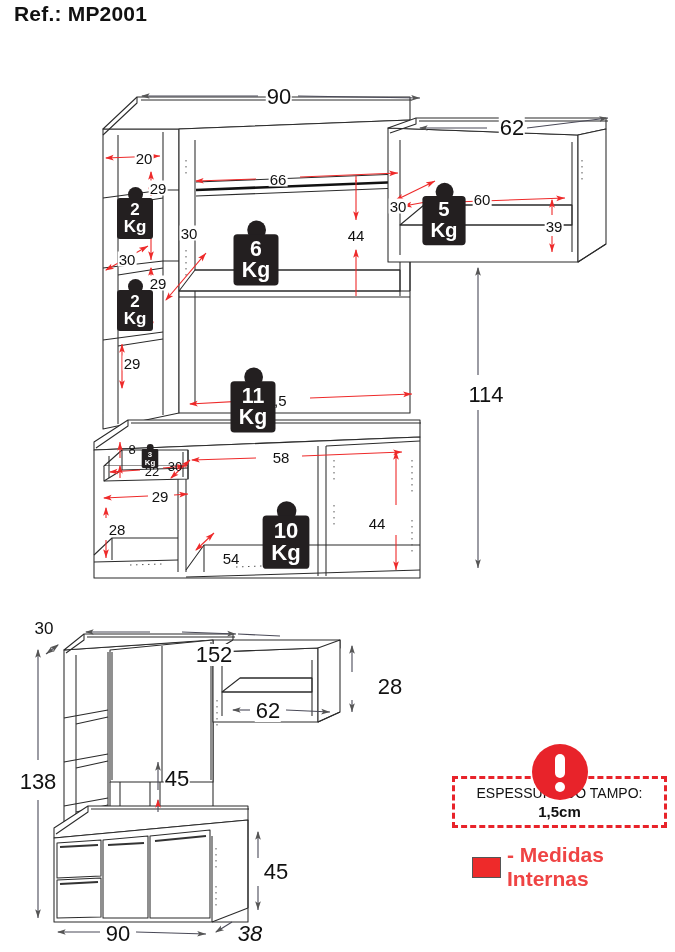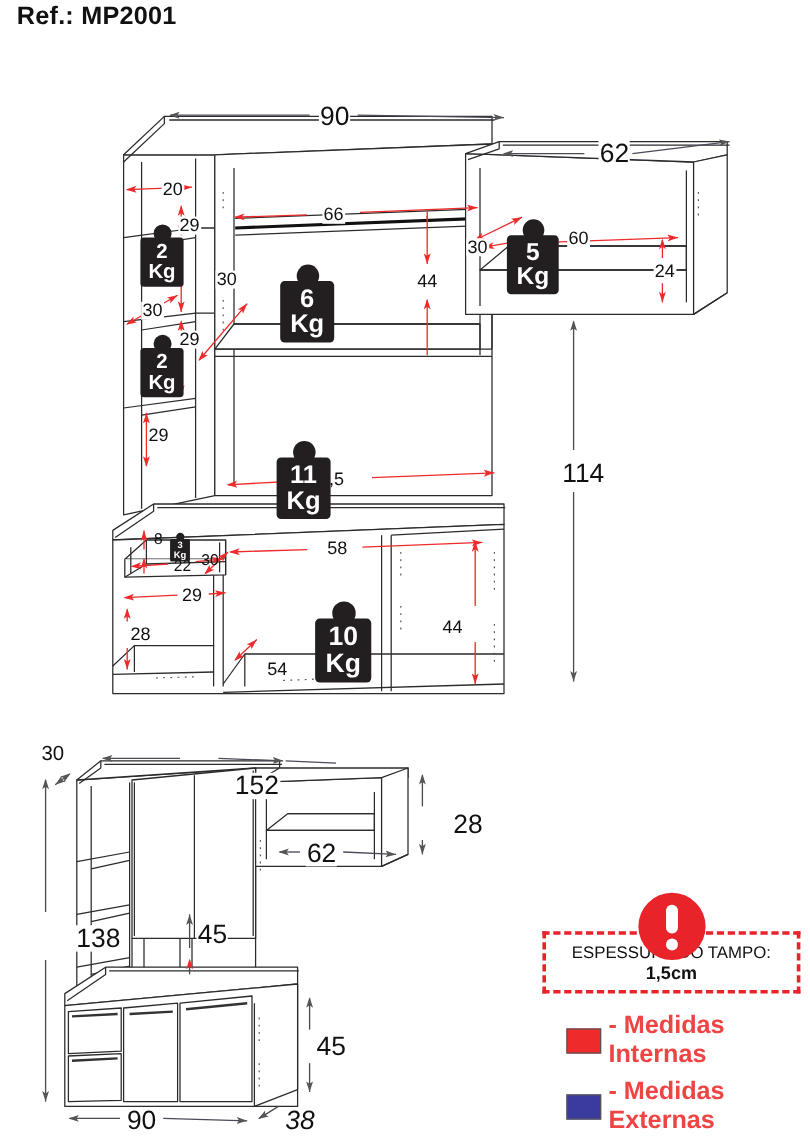--- a/index.html
+++ b/index.html
@@ -323,35 +323,35 @@
   <div class="lbl i" style="left:144px;top:158px;">20</div>
   <div class="lbl i" style="left:158px;top:188px;">29</div>
   <div class="lbl i" style="left:158px;top:283px;">29</div>
   <div class="lbl i" style="left:132px;top:363px;">29</div>
   <div class="lbl i" style="left:127px;top:259px;">30</div>
   <div class="lbl i" style="left:189px;top:233px;">30</div>
   <div class="lbl i" style="left:278px;top:179px;">66</div>
   <div class="lbl i" style="left:356px;top:235px;">44</div>
   <div class="lbl i" style="left:398px;top:206px;">30</div>
   <div class="lbl i" style="left:482px;top:199px;">60</div>
-  <div class="lbl i" style="left:554px;top:226px;">24</div>
+  <div class="lbl i" style="left:554px;top:226px;">39</div>
   <div class="lbl b" style="left:486px;top:395px;">114</div>
   <div class="lbl i" style="left:272px;top:400px;">67,5</div>
   <div class="lbl i nb" style="left:132px;top:449px;font-size:13px;">8</div>
   <div class="lbl i nb" style="left:152px;top:471px;font-size:13px;">22</div>
   <div class="lbl i nb" style="left:175px;top:466px;font-size:13px;">30</div>
   <div class="lbl i" style="left:160px;top:496px;">29</div>
   <div class="lbl i" style="left:117px;top:529px;">28</div>
   <div class="lbl i" style="left:281px;top:457px;">58</div>
   <div class="lbl i" style="left:377px;top:523px;">44</div>
   <div class="lbl i" style="left:231px;top:558px;">54</div>
 
   <div class="lbl e" style="left:44px;top:628px;">30</div>
   <div class="lbl b" style="left:214px;top:633px;margin-top:22px;">152</div>
-  <div class="lbl b" style="left:38px;top:782px;margin-left:44px;">138</div>
+  <div class="lbl b" style="left:38px;top:782px;">138</div>
   <div class="lbl b" style="left:390px;top:687px;">28</div>
   <div class="lbl b" style="left:268px;top:711px;">62</div>
   <div class="lbl b" style="left:177px;top:779px;">45</div>
   <div class="lbl b" style="left:276px;top:872px;">45</div>
   <div class="lbl b" style="left:118px;top:934px;">90</div>
   <div class="lbl b" style="left:250px;top:934px;font-style:italic;">38</div>
 
   <div class="wtag sz-lg" style="left:135px;top:213px;">
     <div class="knob"></div>
     <div class="body">
@@ -410,19 +410,15 @@
       </div>
       <div class="dashbox">
         <div class="l1">ESPESSURA DO TAMPO:</div>
         <div class="l2">1,5cm</div>
       </div>
     </div>
     <div class="legrow">
       <div class="swatch" style="background:#ee2a2a;"></div>
       <span>- Medidas Internas</span>
     </div>
-    <div class="legrow">
-      <div class="swatch" style="background:#3b3b9e;"></div>
-      <span>- Medidas Externas</span>
-    </div>
   </div>
 
 </div>
 
 </body></html>

